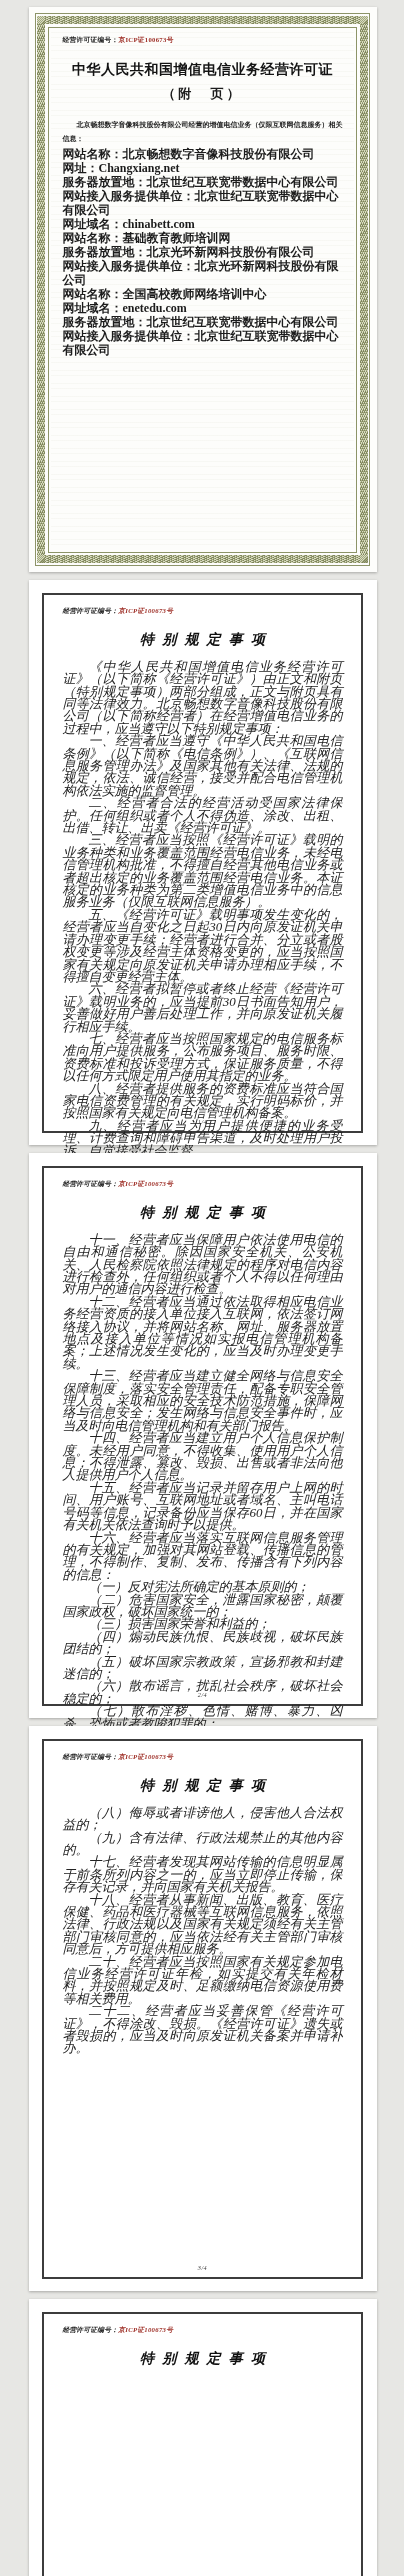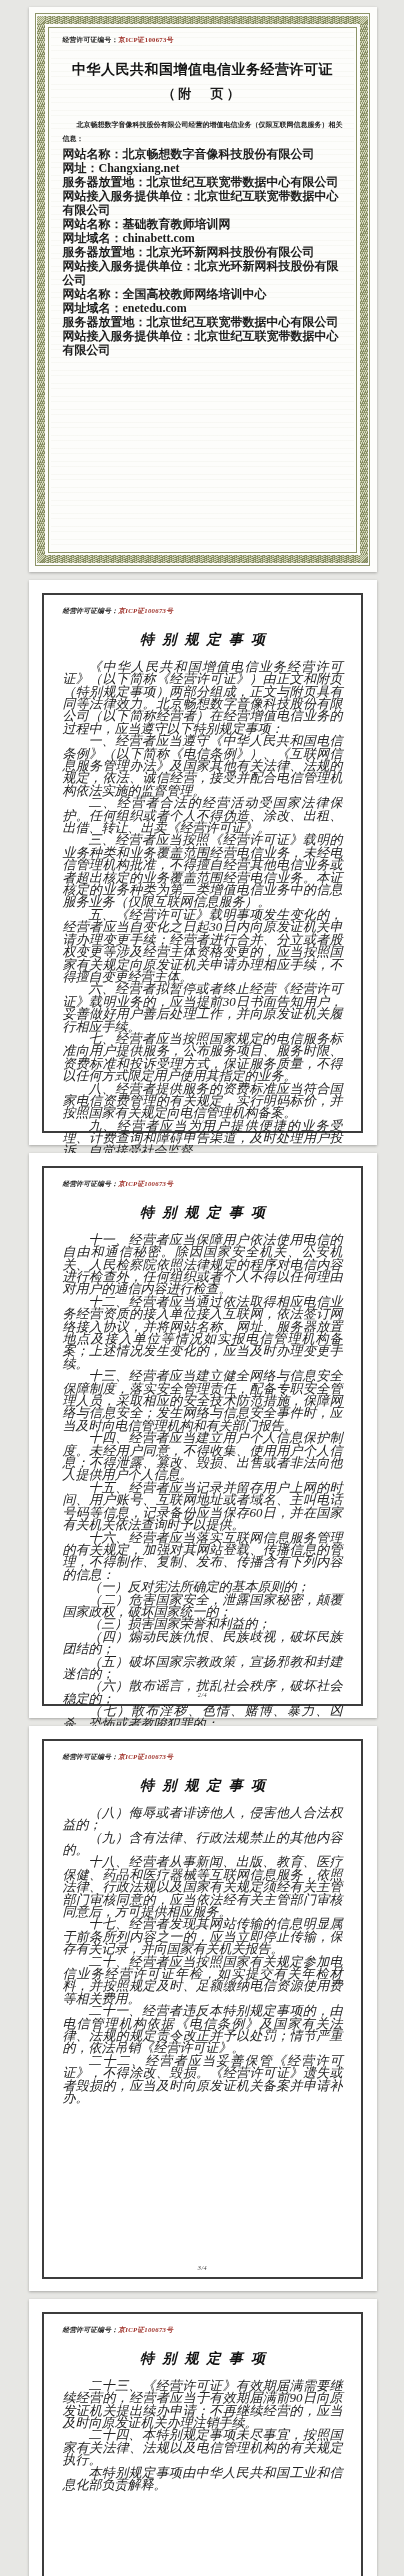--- a/index.html
+++ b/index.html
@@ -91,22 +91,22 @@
         <span class="hdr-label">经营许可证编号：</span><span class="hdr-no">京ICP证100673号</span>
       </div>
       <h1 class="cert-title">中华人民共和国增值电信业务经营许可证</h1>
       <div class="cert-subtitle">（附　页）</div>
       <p class="cert-intro">北京畅想数字音像科技股份有限公司经营的增值电信业务（仅限互联网信息服务）相关信息：</p>
       <div class="entries">
           <div class="entry"><span class="e-label">网站名称：</span><span class="e-value">北京畅想数字音像科技股份有限公司</span></div>
           <div class="entry"><span class="e-label">网址：</span><span class="e-value">Changxiang.net</span></div>
           <div class="entry"><span class="e-label">服务器放置地：</span><span class="e-value">北京世纪互联宽带数据中心有限公司</span></div>
           <div class="entry"><span class="e-label">网站接入服务提供单位：</span><span class="e-value">北京世纪互联宽带数据中心有限公司</span></div>
+          <div class="entry"><span class="e-label">网址域名：</span><span class="e-value">chinabett.com</span></div>
           <div class="entry"><span class="e-label">网站名称：</span><span class="e-value">基础教育教师培训网</span></div>
-          <div class="entry"><span class="e-label">网址域名：</span><span class="e-value">chinabett.com</span></div>
           <div class="entry"><span class="e-label">服务器放置地：</span><span class="e-value">北京光环新网科技股份有限公司</span></div>
           <div class="entry"><span class="e-label">网站接入服务提供单位：</span><span class="e-value">北京光环新网科技股份有限公司</span></div>
           <div class="entry"><span class="e-label">网站名称：</span><span class="e-value">全国高校教师网络培训中心</span></div>
           <div class="entry"><span class="e-label">网址域名：</span><span class="e-value">enetedu.com</span></div>
           <div class="entry"><span class="e-label">服务器放置地：</span><span class="e-value">北京世纪互联宽带数据中心有限公司</span></div>
           <div class="entry"><span class="e-label">网站接入服务提供单位：</span><span class="e-value">北京世纪互联宽带数据中心有限公司</span></div>
         </div>
     </div>
   </section>
 
@@ -159,39 +159,33 @@
 
   <section class="page prov">
     <div class="frame">
       <div class="page-header">
         <span class="hdr-label">经营许可证编号：</span><span class="hdr-no">京ICP证100673号</span>
       </div>
       <h2 class="prov-title">特别规定事项</h2>
       <div class="prov-body">
           <p>（八）侮辱或者诽谤他人，侵害他人合法权益的；</p>
           <p>（九）含有法律、行政法规禁止的其他内容的。</p>
+          <p>十七、经营者发现其网站传输的信息明显属于前条所列内容之一的，应当立即停止传输，保存有关记录，并向国家有关机关报告。</p>
           <p>十八、经营者从事新闻、出版、教育、医疗保健、药品和医疗器械等互联网信息服务，依照法律、行政法规以及国家有关规定须经有关主管部门审核同意的，应当依法经有关主管部门审核同意后，方可提供相应服务。</p>
-          <p>十七、经营者发现其网站传输的信息明显属于前条所列内容之一的，应当立即停止传输，保存有关记录，并向国家有关机关报告。</p>
           <p>二十、经营者应当按照国家有关规定参加电信业务经营许可证年检，如实提交有关年检材料，并按照规定及时、足额缴纳电信资源使用费等相关费用。</p>
-          <p>二十一、经营者违反本特别规定事项的，由电信管理机构依据《电信条例》及国家有关法律、法规的规定责令改正并予以处罚；情节严重的，依法吊销《经营许可证》。</p>
           <p>二十二、经营者应当妥善保管《经营许可证》，不得涂改、毁损。《经营许可证》遗失或者毁损的，应当及时向原发证机关备案并申请补办。</p>
         </div>
       <div class="page-no">3/4</div>
     </div>
   </section>
 
   <section class="page prov">
     <div class="frame">
       <div class="page-header">
         <span class="hdr-label">经营许可证编号：</span><span class="hdr-no">京ICP证100673号</span>
       </div>
       <h2 class="prov-title">特别规定事项</h2>
-      <div class="prov-body">
-          <p>二十三、《经营许可证》有效期届满需要继续经营的，经营者应当于有效期届满前90日向原发证机关提出续办申请；不再继续经营的，应当及时向原发证机关办理注销手续。</p>
-          <p>二十四、本特别规定事项未尽事宜，按照国家有关法律、法规以及电信管理机构的有关规定执行。</p>
-          <p>本特别规定事项由中华人民共和国工业和信息化部负责解释。</p>
-        </div>
 
     </div>
   </section>
 
 </div>
 
 
 </body></html>

